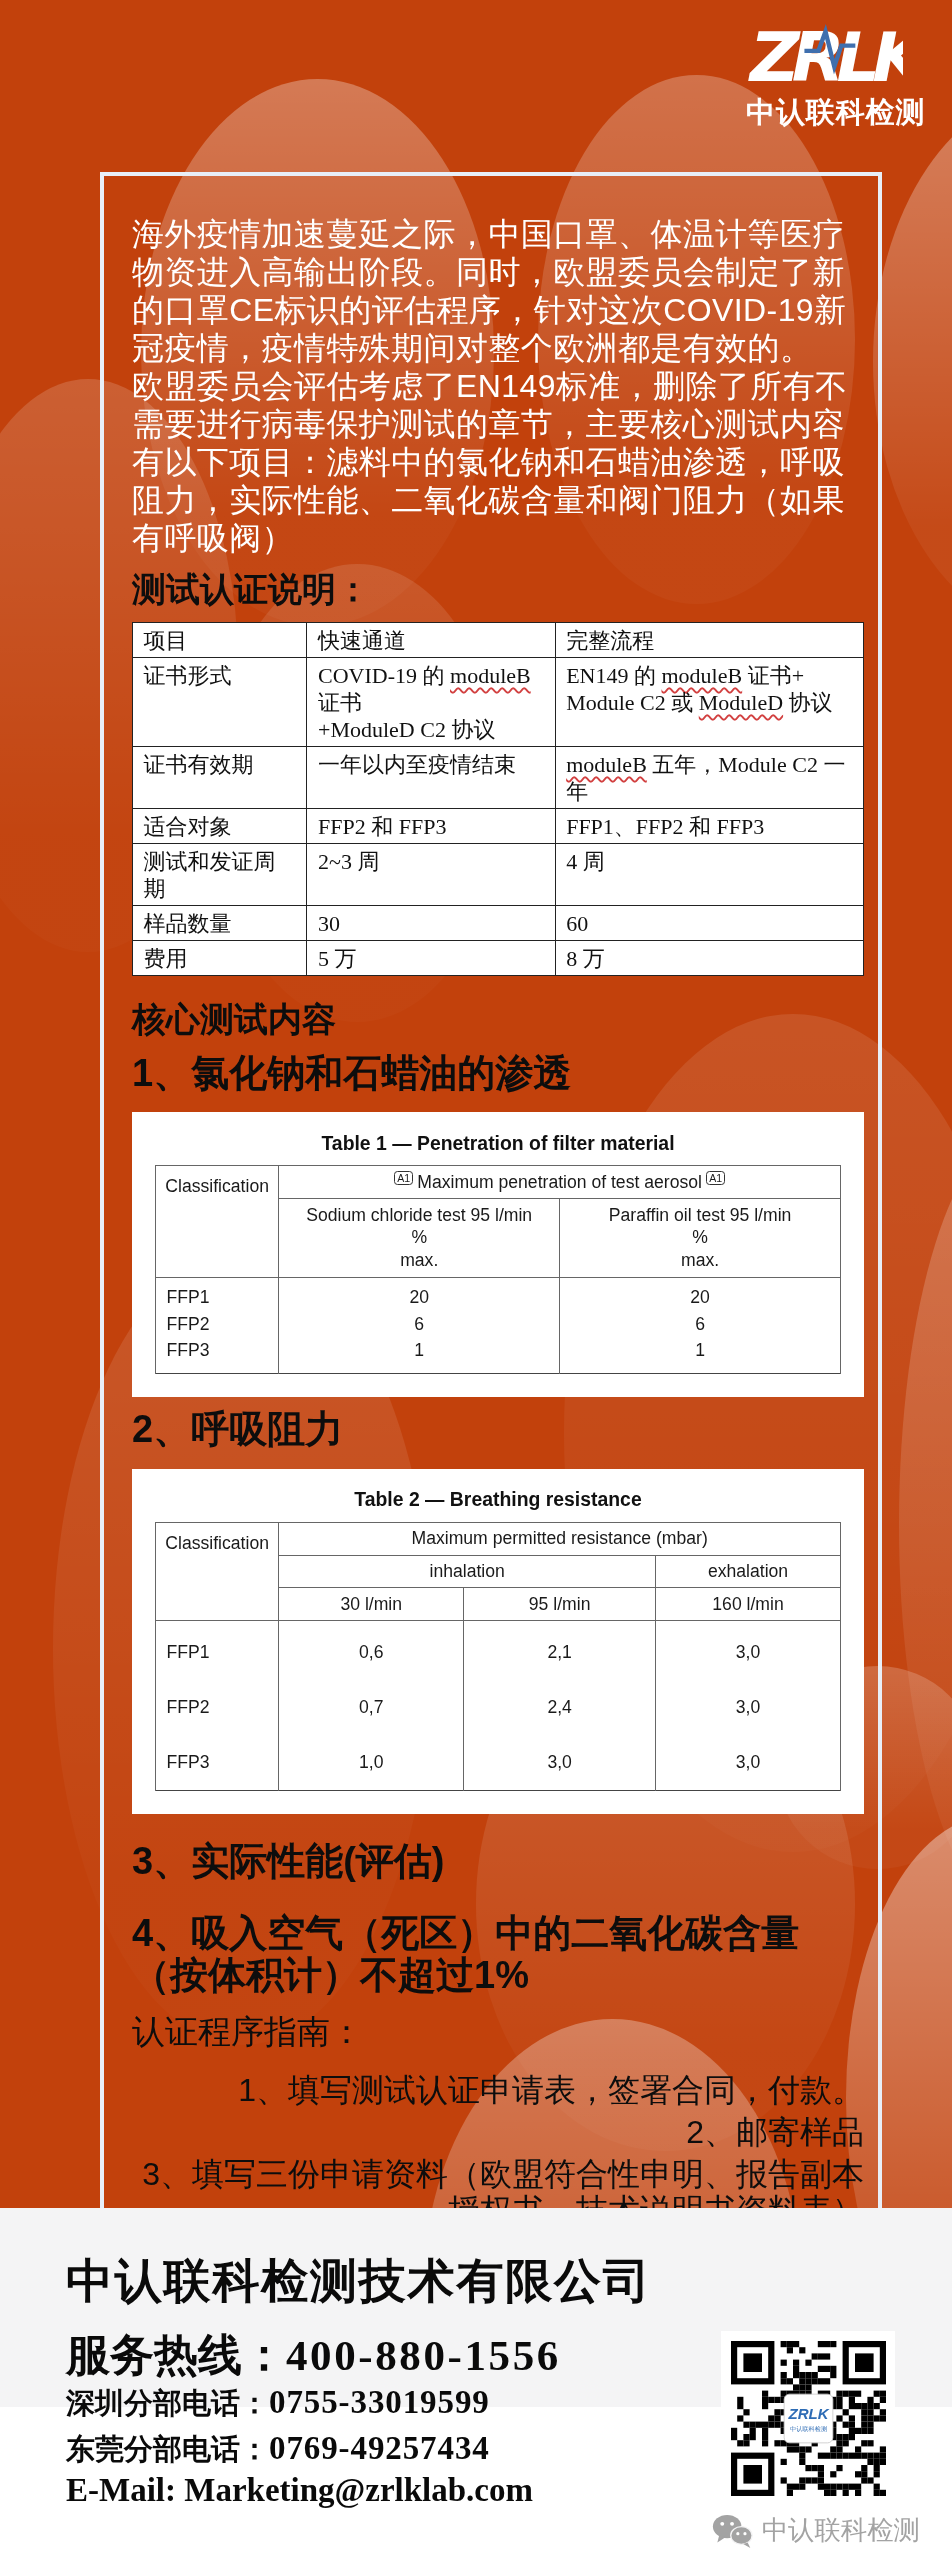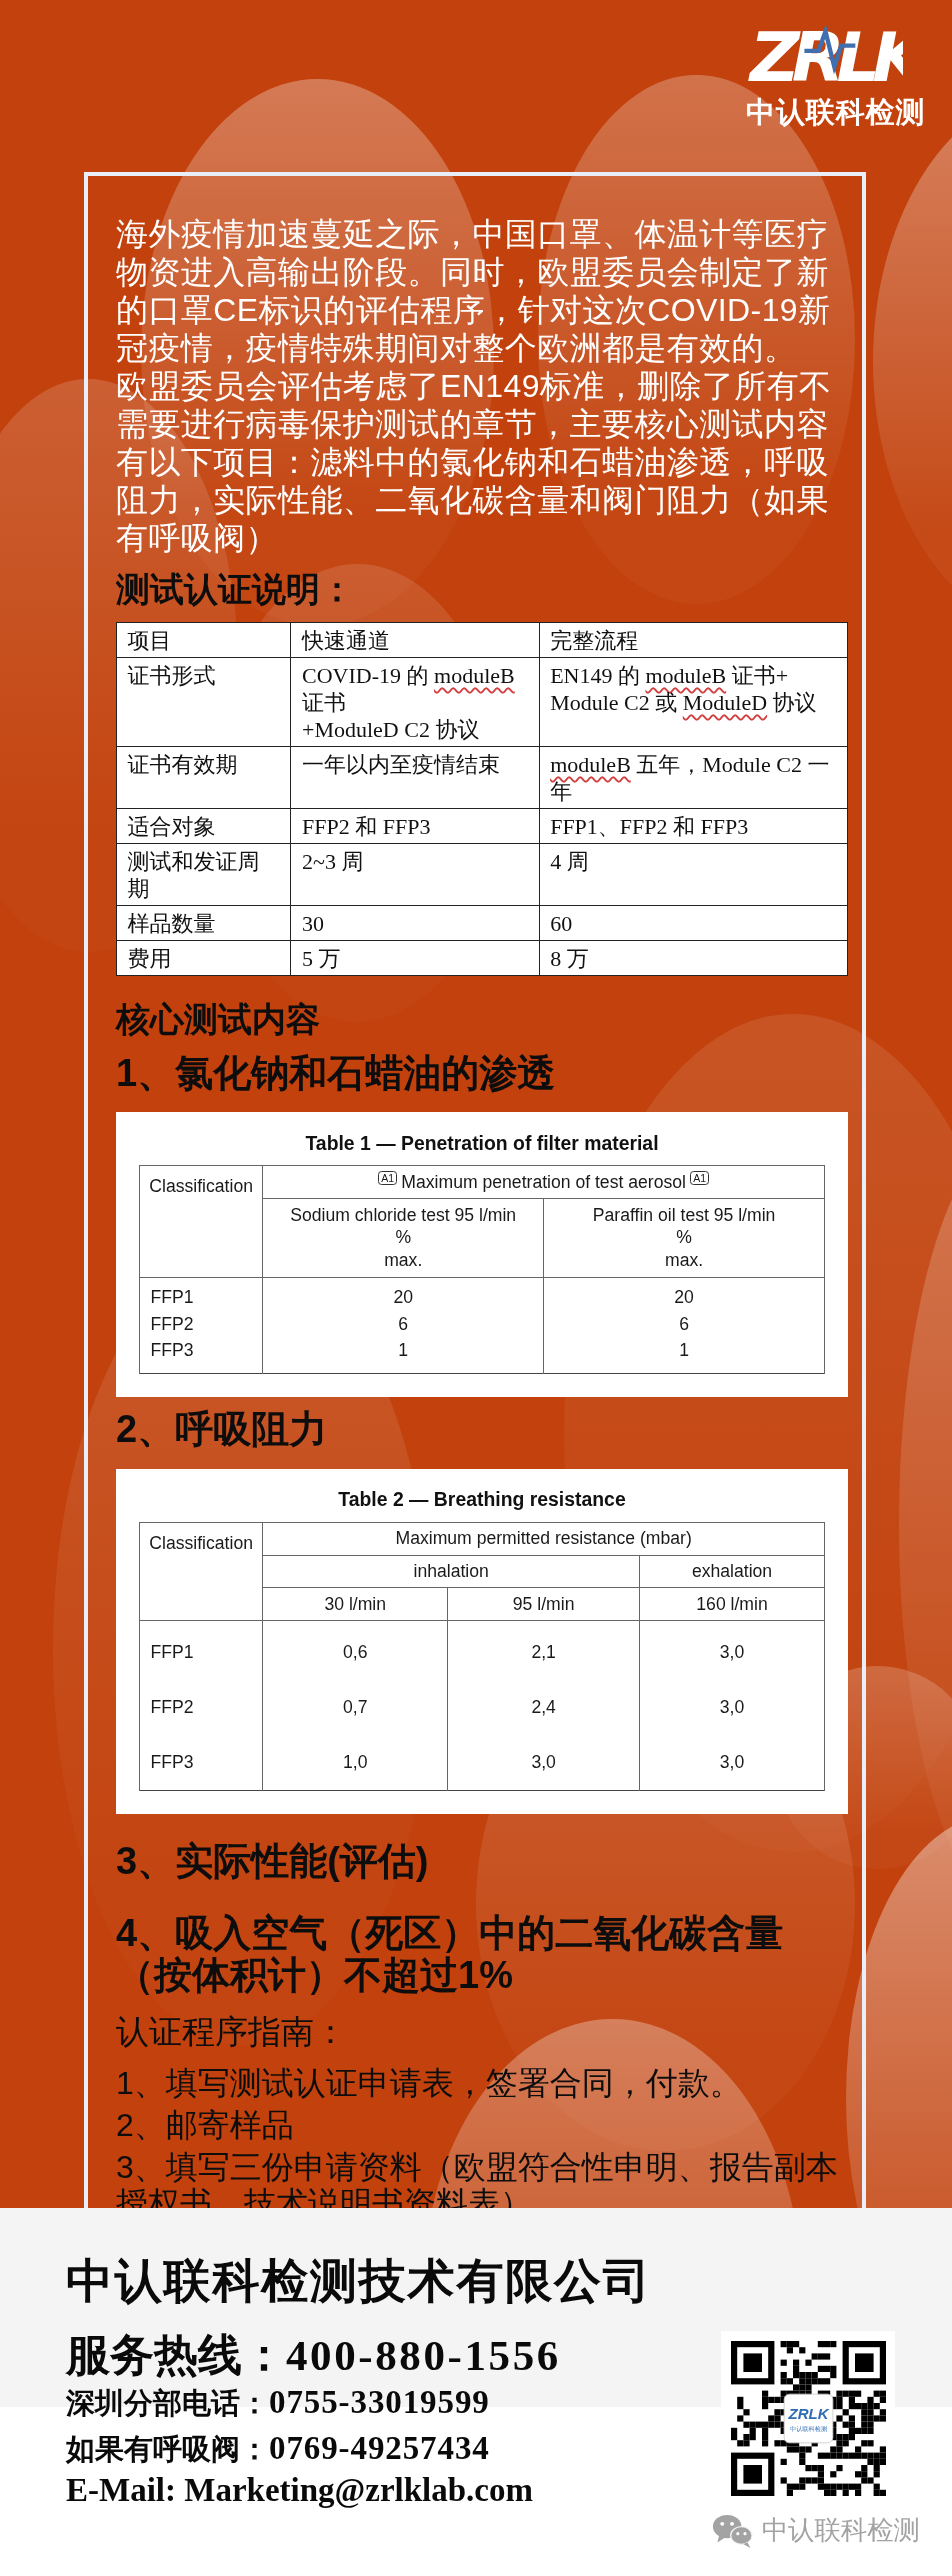--- a/index.html
+++ b/index.html
@@ -20,21 +20,21 @@
   .b10{left:423px;top:2019px;width:379px;height:547px;background:linear-gradient(180deg,rgba(255,255,255,.30),rgba(255,255,255,.06) 80%);}
   .b11{left:899px;top:1128px;width:247px;height:793px;background:linear-gradient(180deg,rgba(255,255,255,.22),rgba(255,255,255,.05) 80%);}
   .b12{left:212px;top:564px;width:291px;height:458px;background:linear-gradient(180deg,rgba(255,255,255,.12),rgba(255,255,255,.02) 80%);}
 
   
   .brand{position:absolute;top:21px;left:746px;width:159px;text-align:center;z-index:3;}
   .brand svg{display:block;margin:0 auto;}
   .brand-name{color:#fff;font-size:29px;font-weight:700;letter-spacing:0.9px;margin-top:0;white-space:nowrap;}
 
   
-  .content-box{position:absolute;left:84px;top:172px;width:782px;height:2042px;border:4.4px solid #e8eff8;box-sizing:border-box;padding:39px 14px 0 28px;overflow:hidden;z-index:2;}
+  .content-box{position:absolute;left:100px;top:172px;width:782px;height:2042px;border:4.4px solid #e8eff8;box-sizing:border-box;padding:39px 14px 0 28px;overflow:hidden;z-index:2;}
 
   .intro p{margin:0;color:#ffffff;font-size:32px;line-height:38px;letter-spacing:0.4px;}
 
   .h-sec{margin:12.3px 0 0;color:#0d0d0d;font-size:34px;font-weight:700;line-height:1.2;}
 
   
   .cert-table{margin-top:12.3px;width:100%;border-collapse:collapse;background:#ffffff;font-family:"Liberation Serif","DejaVu Serif",serif;color:#111;table-layout:fixed;}
   .cert-table th,.cert-table td{border:1.8px solid #222;padding:3.5px 10.6px;font-size:22px;font-weight:400;text-align:left;vertical-align:top;line-height:27px;}
   .cert-table .c1{width:23%;}
   .cert-table .c2{width:34%;}
@@ -57,21 +57,21 @@
   .std tbody th,.std tbody td{border-top:none;border-bottom:none;}
   .std tbody tr:first-child th,.std tbody tr:first-child td{border-top:1.8px solid #444;padding-top:8.8px;}
   .std tbody th{text-align:left;padding-left:10.6px;}
   .t1 tbody th,.t1 tbody td{padding-top:1.8px;padding-bottom:1.8px;font-size:17.6px;}
   .t1 tbody tr:first-child th,.t1 tbody tr:first-child td{padding-top:8.8px;}
   .t1 tbody tr:last-child th,.t1 tbody tr:last-child td{padding-bottom:10.6px;}
   .t2 tbody th,.t2 tbody td{height:46px;}
   .amark{display:inline-block;border:0.9px solid #333;border-radius:3.5px;font-size:10.6px;line-height:12.3px;padding:0 1.8px;vertical-align:6.2px;margin:0 4.4px;font-weight:400;}
 
   .guide-h{margin:16px 0 0;color:#0d0d0d;font-size:33px;font-weight:400;line-height:1.2;}
-  .guide-list{list-style:none;margin:13px 0 0;padding:0;}
+  .guide-list{list-style:none;margin:20px 0 0;padding:0;text-align:right;}
   .guide-list li{color:#0d0d0d;font-size:32px;line-height:36px;margin-top:6.2px;font-weight:400;}
 
   
   .footer{position:absolute;left:0;top:2208px;width:952px;height:368px;z-index:4;background:linear-gradient(180deg,#f4f4f5 0%,#f4f4f5 54%,#ffffff 54%,#ffffff 100%);}
   .footer-company{position:absolute;left:66px;top:42px;font-size:47px;font-weight:700;color:#0a0a0a;letter-spacing:1.8px;}
   .f-line{position:absolute;left:66px;color:#0a0a0a;white-space:nowrap;}
   .f-line .lbl{font-weight:700;}
   .f-line .num{font-family:"Liberation Serif","DejaVu Serif",serif;font-weight:700;}
   .hotline{top:118px;}
   .hotline .lbl{font-size:44px;}
@@ -288,21 +288,21 @@
 
   <div class="footer">
     <div class="footer-company">中认联科检测技术有限公司</div>
     <div class="f-line hotline">
       <span class="lbl">服务热线：</span><span class="num">400-880-1556</span>
     </div>
     <div class="f-line branch1">
       <span class="lbl">深圳分部电话：</span><span class="num">0755-33019599</span>
     </div>
     <div class="f-line branch2">
-      <span class="lbl">如果有呼吸阀：</span><span class="num">0769-49257434</span>
+      <span class="lbl">东莞分部电话：</span><span class="num">0769-49257434</span>
     </div>
     <div class="f-line email">
       <span>E-Mail: </span><span>Marketing@zrlklab.com</span>
     </div>
     <div class="qr-wrap">
       <svg id="qr-svg" width="155" height="155" viewBox="0 0 175 175">
           <rect x="0" y="0" width="175" height="175" fill="#ffffff"></rect>
           <rect x="56" y="0" width="7" height="7" fill="#000000"></rect>
           <rect x="63" y="0" width="7" height="7" fill="#000000"></rect>
           <rect x="70" y="0" width="7" height="7" fill="#000000"></rect>

